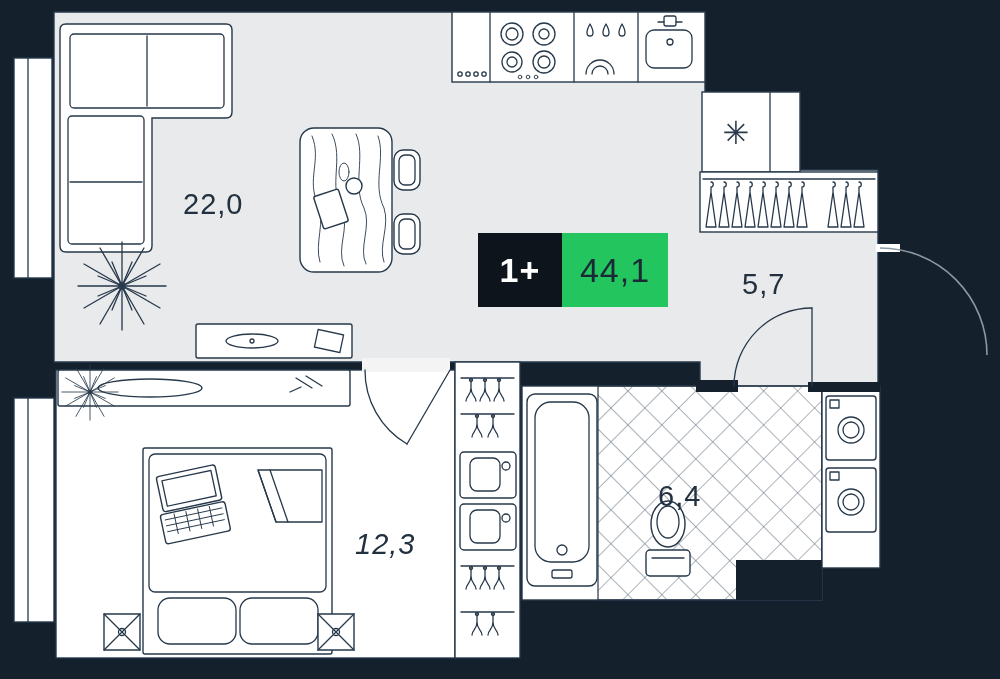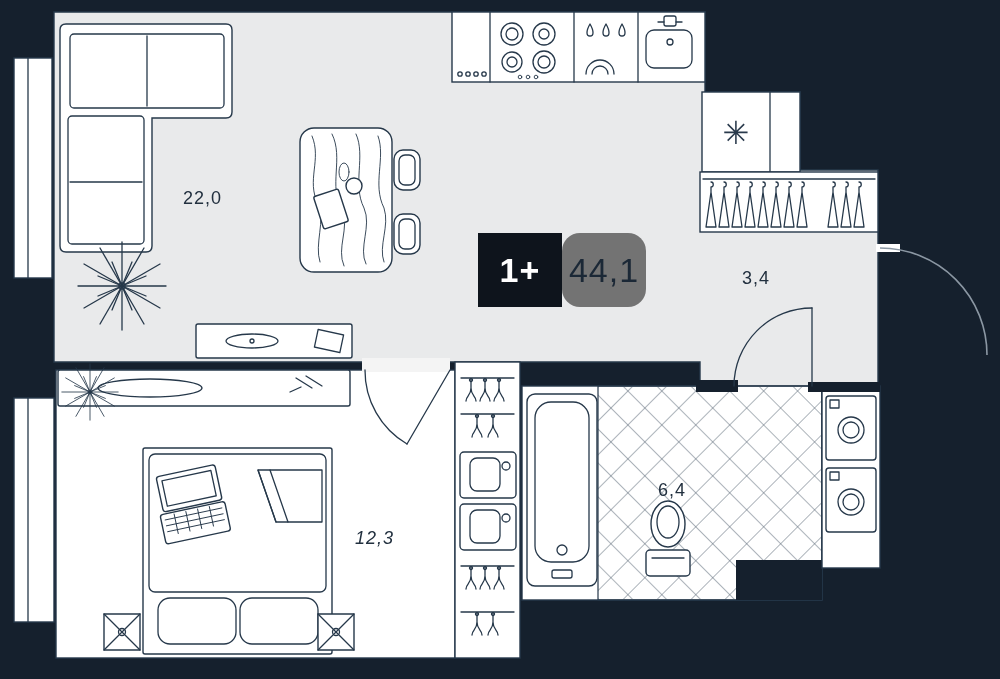--- a/index.html
+++ b/index.html
@@ -5,27 +5,27 @@
   html,body{margin:0;padding:0;background:#15202d;}
   .stage{position:relative;width:1000px;height:679px;background:#15202d;overflow:hidden;
          font-family:"Liberation Sans","DejaVu Sans",sans-serif;}
   .stage svg{position:absolute;left:0;top:0;}
   .s{fill:none;stroke:#26384a;stroke-width:1.3;stroke-linecap:round;stroke-linejoin:round;}
   .sw{fill:#ffffff;stroke:#26384a;stroke-width:1.4;}
   .sg{fill:#e9eaeb;stroke:#26384a;stroke-width:1.4;}
   .wall{fill:#15202d;stroke:none;}
   .thin{stroke-width:0.9;}
   .lightline{fill:none;stroke:#8b97a3;stroke-width:1.6;}
-  .room-label{position:absolute;color:#22303f;font-size:18px;letter-spacing:1px;
+  .room-label{position:absolute;color:#22303f;font-size:29px;letter-spacing:1px;
               font-weight:400;white-space:nowrap;}
   .badge{position:absolute;left:478px;top:233px;display:flex;height:74px;}
   .badge-dark{width:84px;background:#0e141c;color:#ffffff;display:flex;align-items:center;
               justify-content:center;font-size:34px;font-weight:700;letter-spacing:1px;}
-  .badge-light{width:84px;background:#737373;color:#1b2836;display:flex;align-items:center;
-               justify-content:center;font-size:34px;font-weight:500;letter-spacing:1px;border-radius:18px;}
+  .badge-light{width:106px;background:#22c55e;color:#1b2836;display:flex;align-items:center;
+               justify-content:center;font-size:34px;font-weight:500;letter-spacing:1px;}
 </style>
 </head>
 <body>
 
 <div class="stage">
 <svg width="1000" height="679" viewBox="0 0 1000 679">
   <defs>
     <pattern id="tiles" width="24" height="24" patternUnits="userSpaceOnUse" patternTransform="rotate(45 0 0)">
       <path d="M0 0 H24 M0 0 V24" stroke="#5a6876" stroke-width="1" fill="none"></path>
     </pattern>
@@ -288,21 +288,21 @@
     <path class="s" d="M734 386 A78 78 0 0 1 812 308"></path>
     <line class="s" x1="812" y1="386" x2="812" y2="308"></line>
   </g>
   <g>
     <rect x="876" y="244" width="24" height="8" fill="#ffffff" stroke="none"></rect>
     <path class="lightline" d="M880 248 A107 107 0 0 1 987 355"></path>
   </g>
 </svg>
 
   <div class="room-label" style="left:183px;top:188px;">22,0</div>
-  <div class="room-label" style="left:742px;top:268px;">3,4</div>
+  <div class="room-label" style="left:742px;top:268px;">5,7</div>
   <div class="room-label" style="left:355px;top:528px;font-style:italic;">12,3</div>
   <div class="room-label" style="left:658px;top:438px;margin-top:42px;">6,4</div>
 
   <div class="badge">
     <div class="badge-dark">1+</div>
     <div class="badge-light">44,1</div>
   </div>
 </div>
 
 </body></html>

